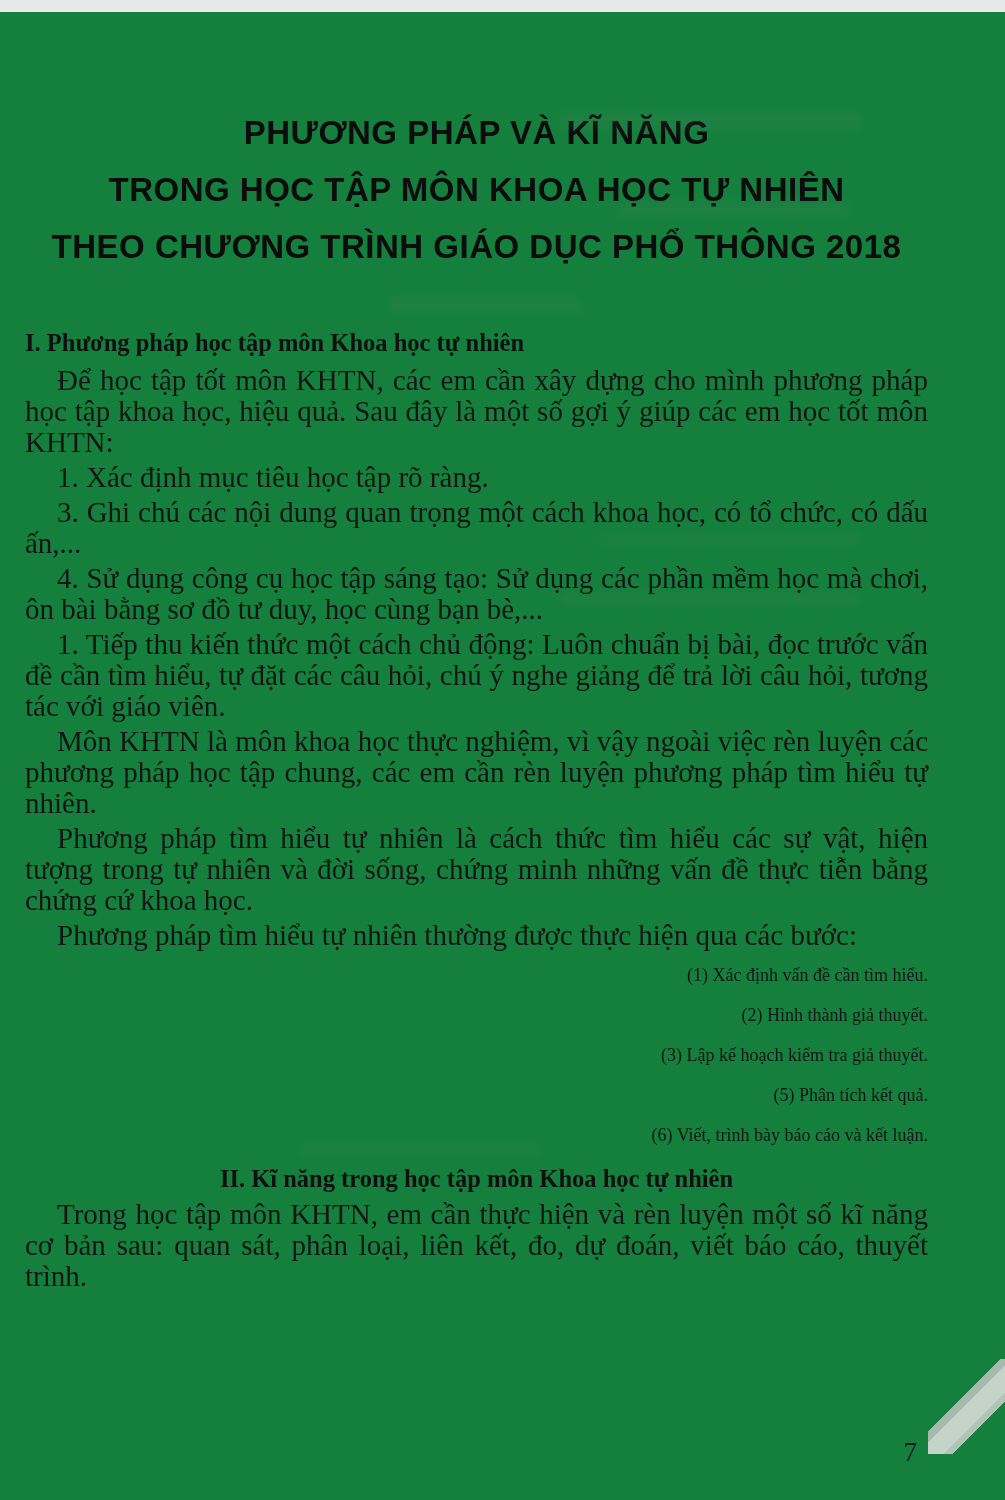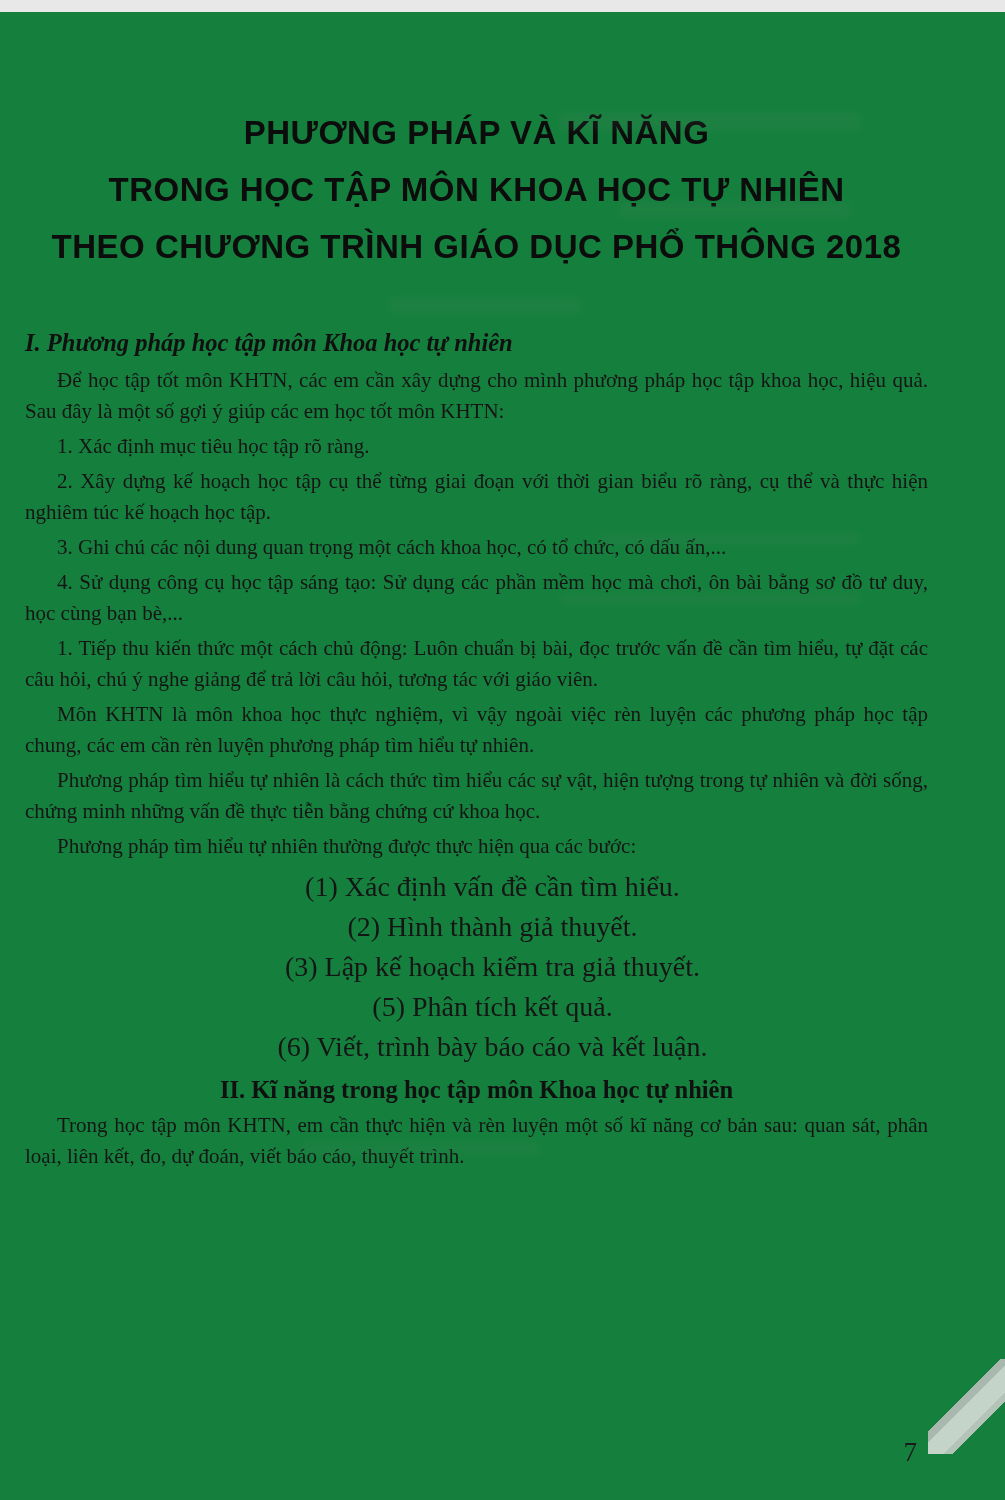--- a/index.html
+++ b/index.html
@@ -32,36 +32,36 @@
     margin: 0;
   }
 
   
   .sec-heading {
     font-size: 24.5px;
     font-weight: 700;
     margin: 0;
     color: #101010;
   }
-  .sec-heading.first { margin-top: 54px; margin-bottom: 8px; font-style: italic; }
+  .sec-heading.first { margin-top: 54px; margin-bottom: 8px; }
   .sec-heading.second { margin-top: 14px; margin-bottom: 6px; text-align: center; }
 
   
   .para {
-    font-size: 21px;
+    font-size: 29px;
     line-height: 31px;
     text-indent: 32px;
     text-align: justify;
     margin: 4px 0;
   }
   .step {
-    font-size: 28px;
+    font-size: 18px;
     line-height: 31px;
     text-indent: 32px;
-    text-align: center;
+    text-align: right;
     margin: 9px 0;
   }
 
   
   .page-number {
     position: absolute;
     right: 88px;
     bottom: 44px;
     font-size: 27px;
     color: #1a1a1a;
@@ -115,21 +115,20 @@
   <h1 class="doc-title">
     <div>PHƯƠNG PHÁP VÀ KĨ NĂNG</div>
     <div>TRONG HỌC TẬP MÔN KHOA HỌC TỰ NHIÊN</div>
     <div>THEO CHƯƠNG TRÌNH GIÁO DỤC PHỔ THÔNG 2018</div>
   </h1>
 
   <h2 class="sec-heading first">I. Phương pháp học tập môn Khoa học tự nhiên</h2>
 
   <p class="para">Để học tập tốt môn KHTN, các em cần xây dựng cho mình phương pháp học tập khoa học, hiệu quả. Sau đây là một số gợi ý giúp các em học tốt môn KHTN:</p>
   <p class="para">1. Xác định mục tiêu học tập rõ ràng.</p>
-  <p class="para">2. Xây dựng kế hoạch học tập cụ thể từng giai đoạn với thời gian biểu rõ ràng, cụ thể và thực hiện nghiêm túc kế hoạch học tập.</p>
   <p class="para">3. Ghi chú các nội dung quan trọng một cách khoa học, có tổ chức, có dấu ấn,...</p>
   <p class="para">4. Sử dụng công cụ học tập sáng tạo: Sử dụng các phần mềm học mà chơi, ôn bài bằng sơ đồ tư duy, học cùng bạn bè,...</p>
   <p class="para">1. Tiếp thu kiến thức một cách chủ động: Luôn chuẩn bị bài, đọc trước vấn đề cần tìm hiểu, tự đặt các câu hỏi, chú ý nghe giảng để trả lời câu hỏi, tương tác với giáo viên.</p>
   <p class="para">Môn KHTN là môn khoa học thực nghiệm, vì vậy ngoài việc rèn luyện các phương pháp học tập chung, các em cần rèn luyện phương pháp tìm hiểu tự nhiên.</p>
   <p class="para">Phương pháp tìm hiểu tự nhiên là cách thức tìm hiểu các sự vật, hiện tượng trong tự nhiên và đời sống, chứng minh những vấn đề thực tiễn bằng chứng cứ khoa học.</p>
   <p class="para">Phương pháp tìm hiểu tự nhiên thường được thực hiện qua các bước:</p>
 
   <p class="step">(1) Xác định vấn đề cần tìm hiểu.</p>
   <p class="step">(2) Hình thành giả thuyết.</p>
   <p class="step">(3) Lập kế hoạch kiểm tra giả thuyết.</p>

